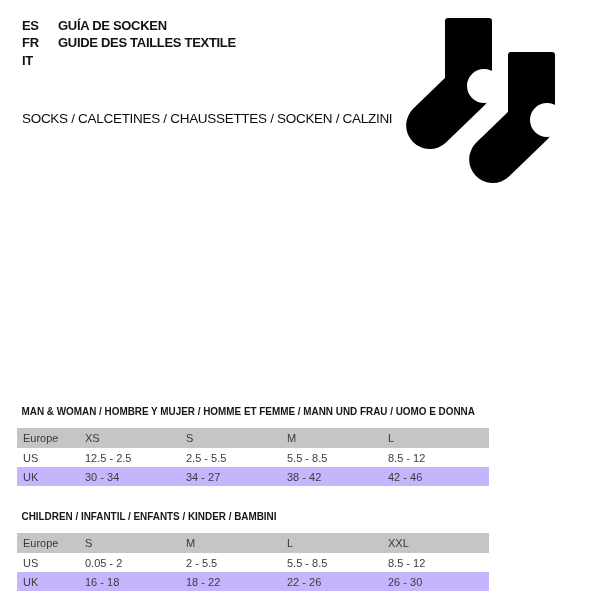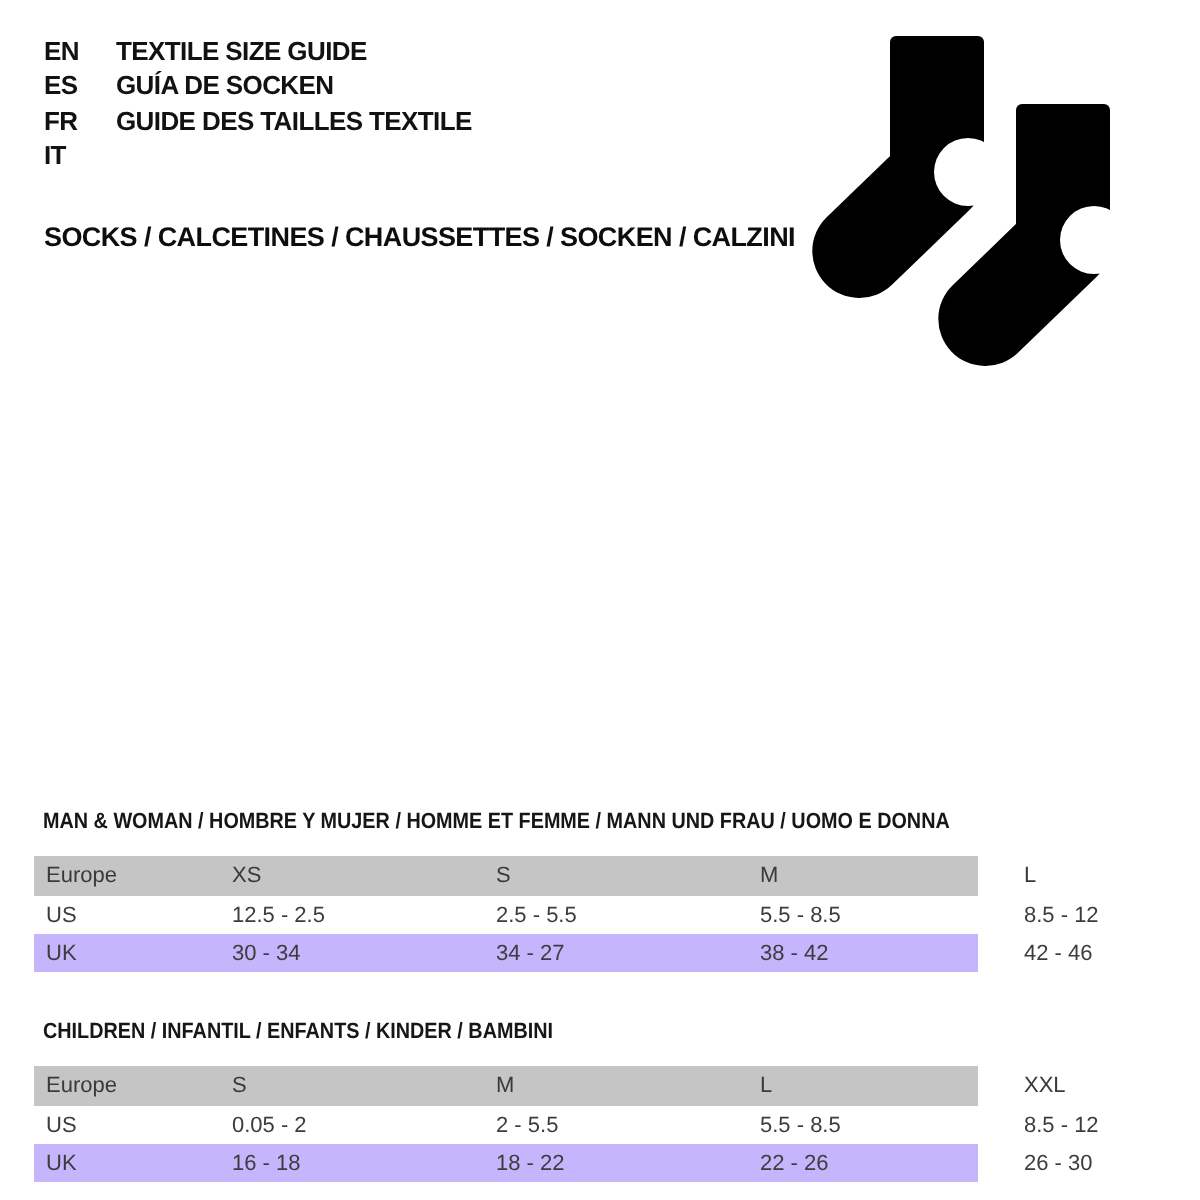--- a/index.html
+++ b/index.html
@@ -22,21 +22,21 @@
     letter-spacing: -0.3px; color: #121212;
   }
   .lang-label {
     font-weight: 700; font-size: 13px;
     letter-spacing: -0.3px; color: #121212; white-space: nowrap;
   }
 
   
   .category-header {
     position: absolute; left: 22px; top: 111px;
-    font-weight: 700; font-size: 13.5px; letter-spacing: -0.3px;
+    font-weight: 400; font-size: 13.5px; letter-spacing: -0.3px;
     color: #0d0d0d; white-space: nowrap;
   }
 
   
   .socks-art { position: absolute; left: 400px; top: 0; width: 200px; height: 200px; }
 
   
   .table-block { position: absolute; left: 17px; width: 472px; }
   .table-title {
     font-weight: 700; font-size: 11px; color: #161616;
@@ -46,37 +46,32 @@
   }
   .table-grid { margin-top: 10px; }
   .trow {
     display: grid;
     grid-template-columns: 68px 101px 101px 101px 101px;
     align-items: center;
     height: 19px;
     font-size: 11px;
     color: #3c3c3c;
     background: #ffffff;
-    gap: 31px;
   }
   .trow.thead { height: 20px; background: #c5c5c5; color: #3a3a3a; }
   .trow.alt { background: #c4b5fd; }
   .tc { white-space: nowrap; }
   .tc.first { text-align: left; padding-left: 6px; }
 </style>
 </head>
 <body>
 
 <div class="canvas">
 
   <div class="lang-block">
-    <div class="lang-row">
-      <span class="lang-code">EN</span>
-      <span class="lang-label">TEXTILE SIZE GUIDE</span>
-    </div>
     <div class="lang-row">
       <span class="lang-code">ES</span>
       <span class="lang-label">GUÍA DE SOCKEN</span>
     </div>
     <div class="lang-row">
       <span class="lang-code">FR</span>
       <span class="lang-label">GUIDE DES TAILLES TEXTILE</span>
     </div>
     <div class="lang-row">
       <span class="lang-code">IT</span>

